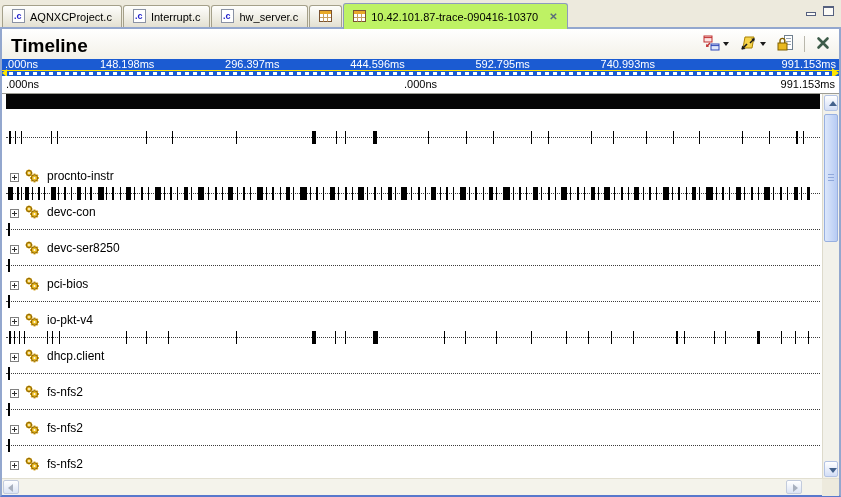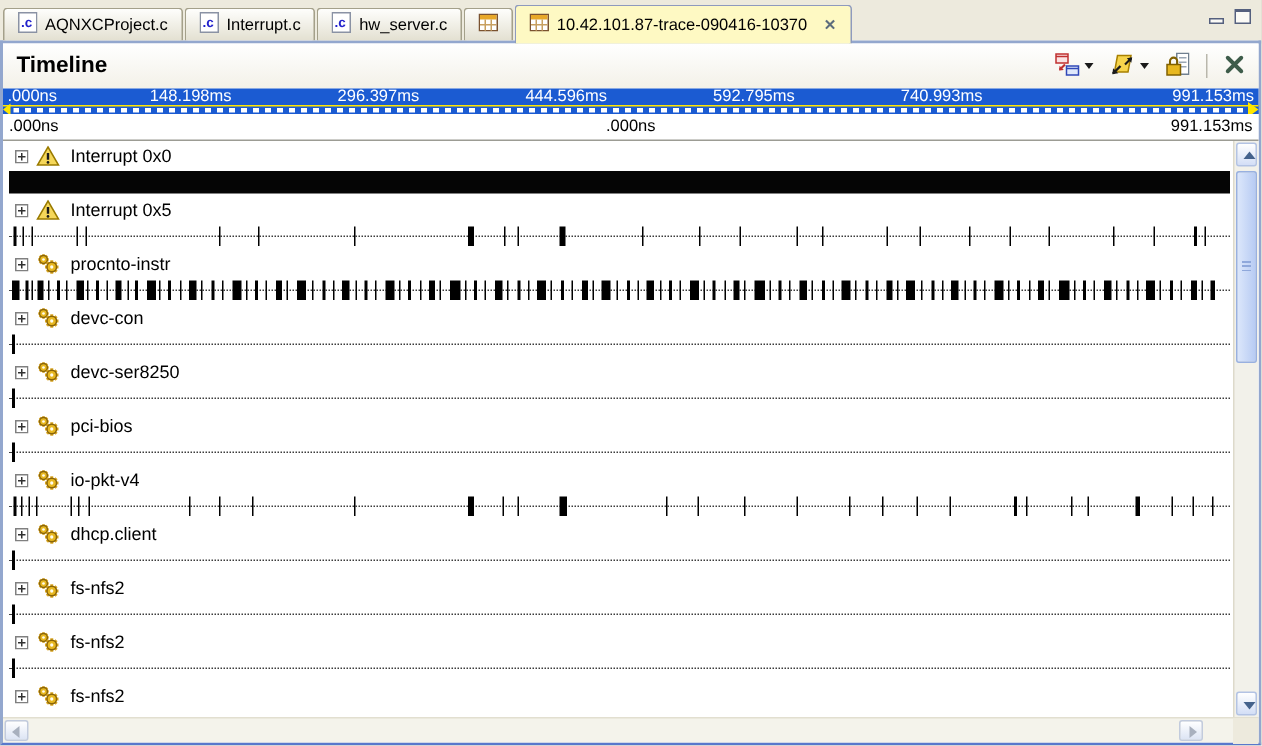--- a/index.html
+++ b/index.html
@@ -10,34 +10,34 @@
     font-family:"Liberation Sans", sans-serif; font-size:11px; color:#000;
   }
   
   .tabbar { position:absolute; top:0; left:0; right:0; height:29px; display:flex; align-items:flex-end; padding-left:2px; z-index:3; }
   .tab {
     display:flex; align-items:center; gap:5px; height:22px; margin-right:1px; margin-bottom:2px;
     padding:0 9px; border:1px solid #A4A08A; border-bottom:none; border-radius:3px 3px 0 0;
     background:linear-gradient(#FEFEFC,#E3E0D1); white-space:nowrap; cursor:default;
   }
   .tab.active {
-    height:26px; margin-bottom:0; background:#fef9c3; border-color:#8E9ABE; z-index:4; position:relative;
+    height:26px; margin-bottom:0; background:#bef264; border-color:#8E9ABE; z-index:4; position:relative;
   }
   .tclose { font-size:10px; font-weight:bold; color:#5C6C7C; margin-left:6px; cursor:pointer; }
   .winbtns { position:absolute; right:7px; top:6px; display:flex; gap:7px; align-items:center; z-index:5; }
   .btn-min { width:10px; height:4px; border:1px solid #55607E; background:#FBFAF6; margin-top:6px; }
   .btn-max { width:11px; height:10px; border:1px solid #55607E; border-top-width:2px; background:#FBFAF6; }
   
   .frame {
     position:absolute; top:27px; left:0; right:0; bottom:0;
     border:2px solid #93A7CE; border-bottom-color:#5878CC; background:#FFF;
   }
   
   .vheader { position:relative; height:30px; background:linear-gradient(#FFFFFF,#F3F1E8); }
-  .vtitle { position:absolute; left:9px; top:6px; font-size:15px; font-weight:bold; color:#000; }
+  .vtitle { position:absolute; left:9px; top:6px; font-size:19px; font-weight:bold; color:#000; }
   .vtools { position:absolute; right:6px; top:5px; display:flex; align-items:center; gap:5px; height:20px; }
   .tbtn { display:flex; align-items:center; gap:3px; padding:2px; border:1px solid transparent; cursor:pointer; }
   .dd { width:0; height:0; border-top:4px solid #1A1A1A; border-left:3px solid transparent; border-right:3px solid transparent; }
   .tsep { width:1px; height:16px; background:#B9B7AC; margin:0 3px; }
   
   .ruler1 { position:relative; height:17px; background:#1B5BD2; }
   .rlabels { position:absolute; top:0; left:0; right:0; height:11px; }
   .rlab { position:absolute; top:-1px; color:#FFFFFF; font-size:11px; white-space:nowrap; }
   .band { position:absolute; bottom:0; left:0; right:0; height:6px; background:#1B5BD2; }
   .band .yline { position:absolute; top:0; left:0; right:0; height:1px; background:#FFE600; }
@@ -219,55 +219,25 @@
 
     <div class="ruler2">
       <span class="r2l">.000ns</span>
       <span class="r2c">.000ns</span>
       <span class="r2r">991.153ms</span>
     </div>
 
     <div class="tbody">
       <div class="rows">
           <div class="row">
-            <div class="rlabel">
-              <span class="expand"><svg width="9" height="9">
-                  <rect x="0.5" y="0.5" width="8" height="8" fill="#FFFFFF" stroke="#808080"></rect>
-                  <line x1="2" y1="4.5" x2="7" y2="4.5" stroke="#303030"></line>
-                  <line x1="4.5" y1="2" x2="4.5" y2="7" stroke="#303030"></line>
-                </svg></span>
-              <span class="ticon">
-                <svg width="16" height="14">
-                  <path d="M8 1 L15 13 L1 13 Z" fill="#F5D75A" stroke="#9A7B00"></path>
-                  <line x1="8" y1="5" x2="8" y2="9.5" stroke="#1A1A1A" stroke-width="1.6"></line>
-                  <circle cx="8" cy="11.3" r="0.9" fill="#1A1A1A"></circle>
-                </svg>
-              </span>
-              <span class="rname">Interrupt 0x0</span>
-            </div>
             <div class="rtrack">
               <div class="solidbar"></div>
             </div>
           </div>
           <div class="row">
-            <div class="rlabel">
-              <span class="expand"><svg width="9" height="9">
-                  <rect x="0.5" y="0.5" width="8" height="8" fill="#FFFFFF" stroke="#808080"></rect>
-                  <line x1="2" y1="4.5" x2="7" y2="4.5" stroke="#303030"></line>
-                  <line x1="4.5" y1="2" x2="4.5" y2="7" stroke="#303030"></line>
-                </svg></span>
-              <span class="ticon">
-                <svg width="16" height="14">
-                  <path d="M8 1 L15 13 L1 13 Z" fill="#F5D75A" stroke="#9A7B00"></path>
-                  <line x1="8" y1="5" x2="8" y2="9.5" stroke="#1A1A1A" stroke-width="1.6"></line>
-                  <circle cx="8" cy="11.3" r="0.9" fill="#1A1A1A"></circle>
-                </svg>
-              </span>
-              <span class="rname">Interrupt 0x5</span>
-            </div>
             <div class="rtrack">
               <div class="dotline"></div>
               <div class="tickarea">
                 <div class="tick" style="left: 0.4%; width: 2px;"></div>
                 <div class="tick" style="left: 1.1%; width: 1px;"></div>
                 <div class="tick" style="left: 1.8%; width: 1px;"></div>
                 <div class="tick" style="left: 5.5%; width: 1px;"></div>
                 <div class="tick" style="left: 6.3%; width: 1px;"></div>
                 <div class="tick" style="left: 17.2%; width: 1px;"></div>
                 <div class="tick" style="left: 20.4%; width: 1px;"></div>

